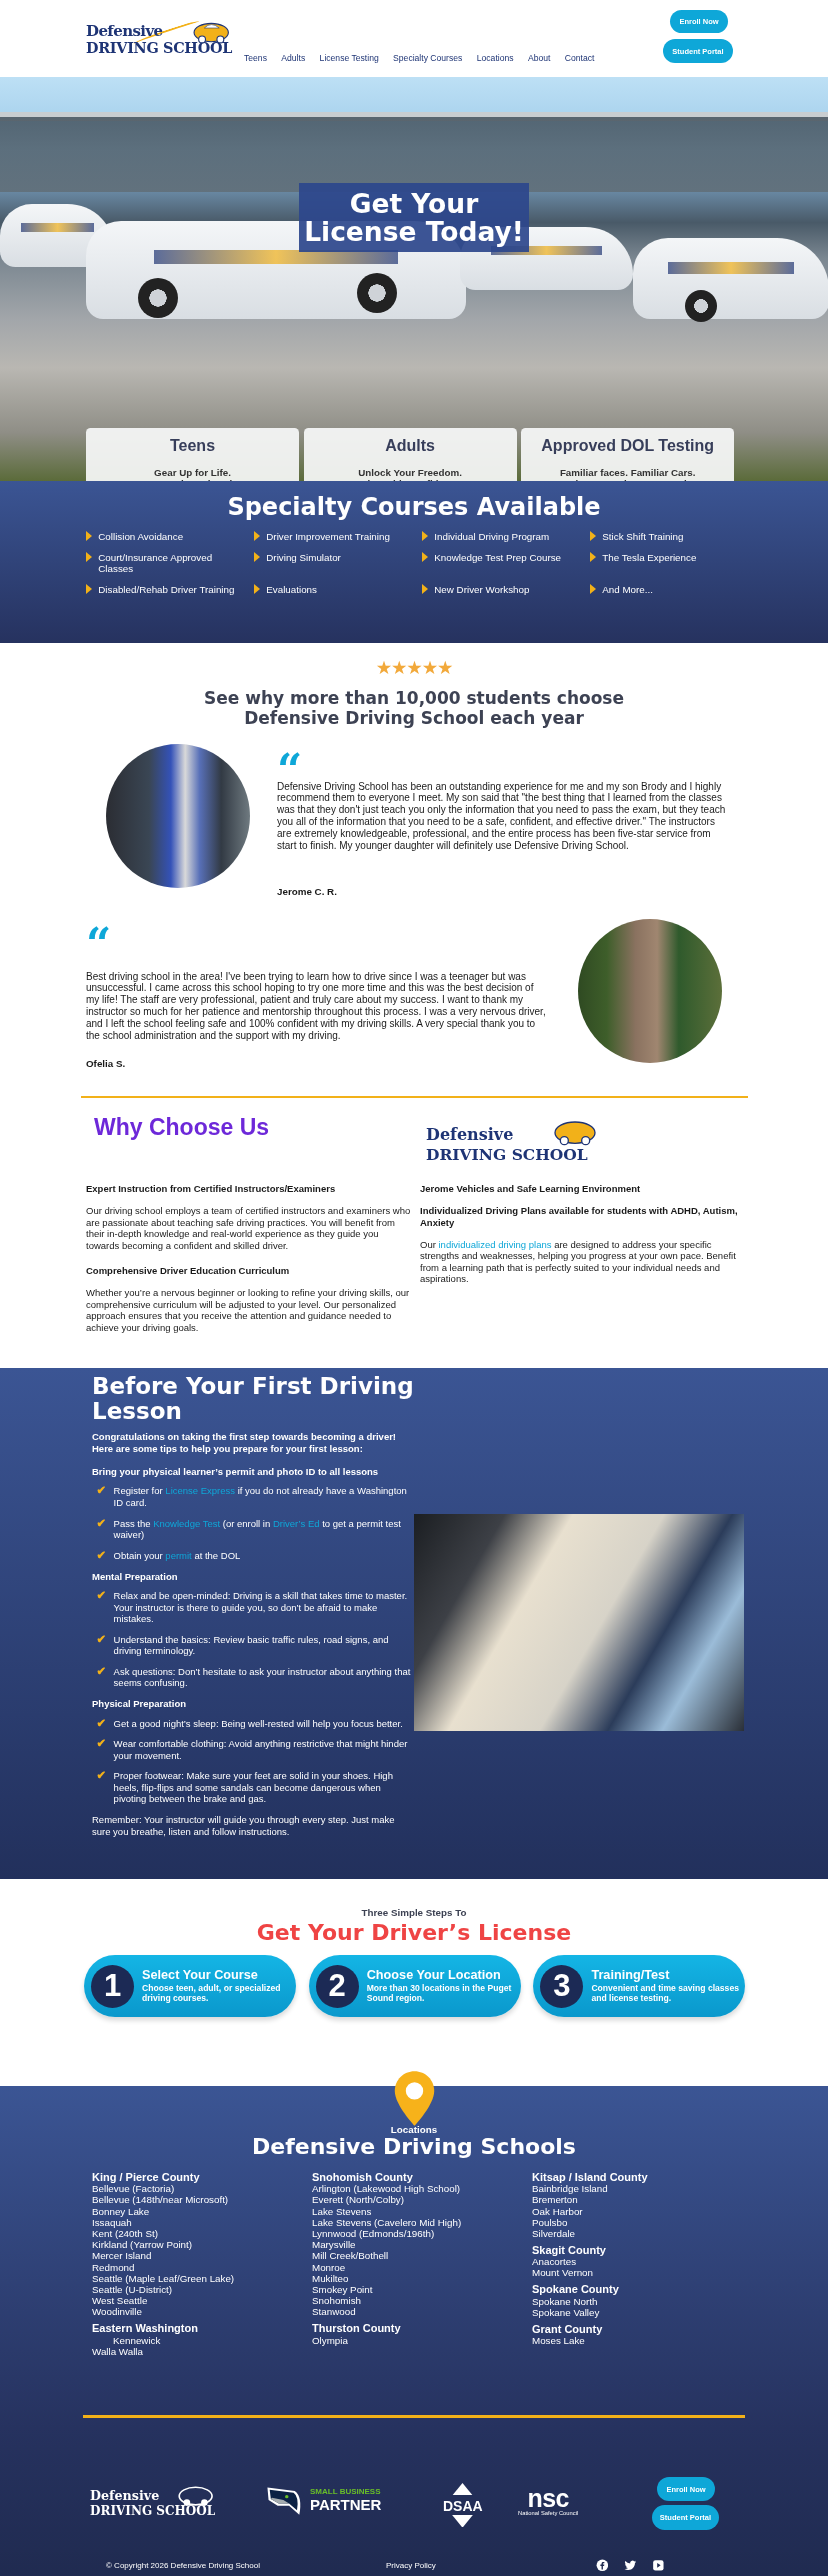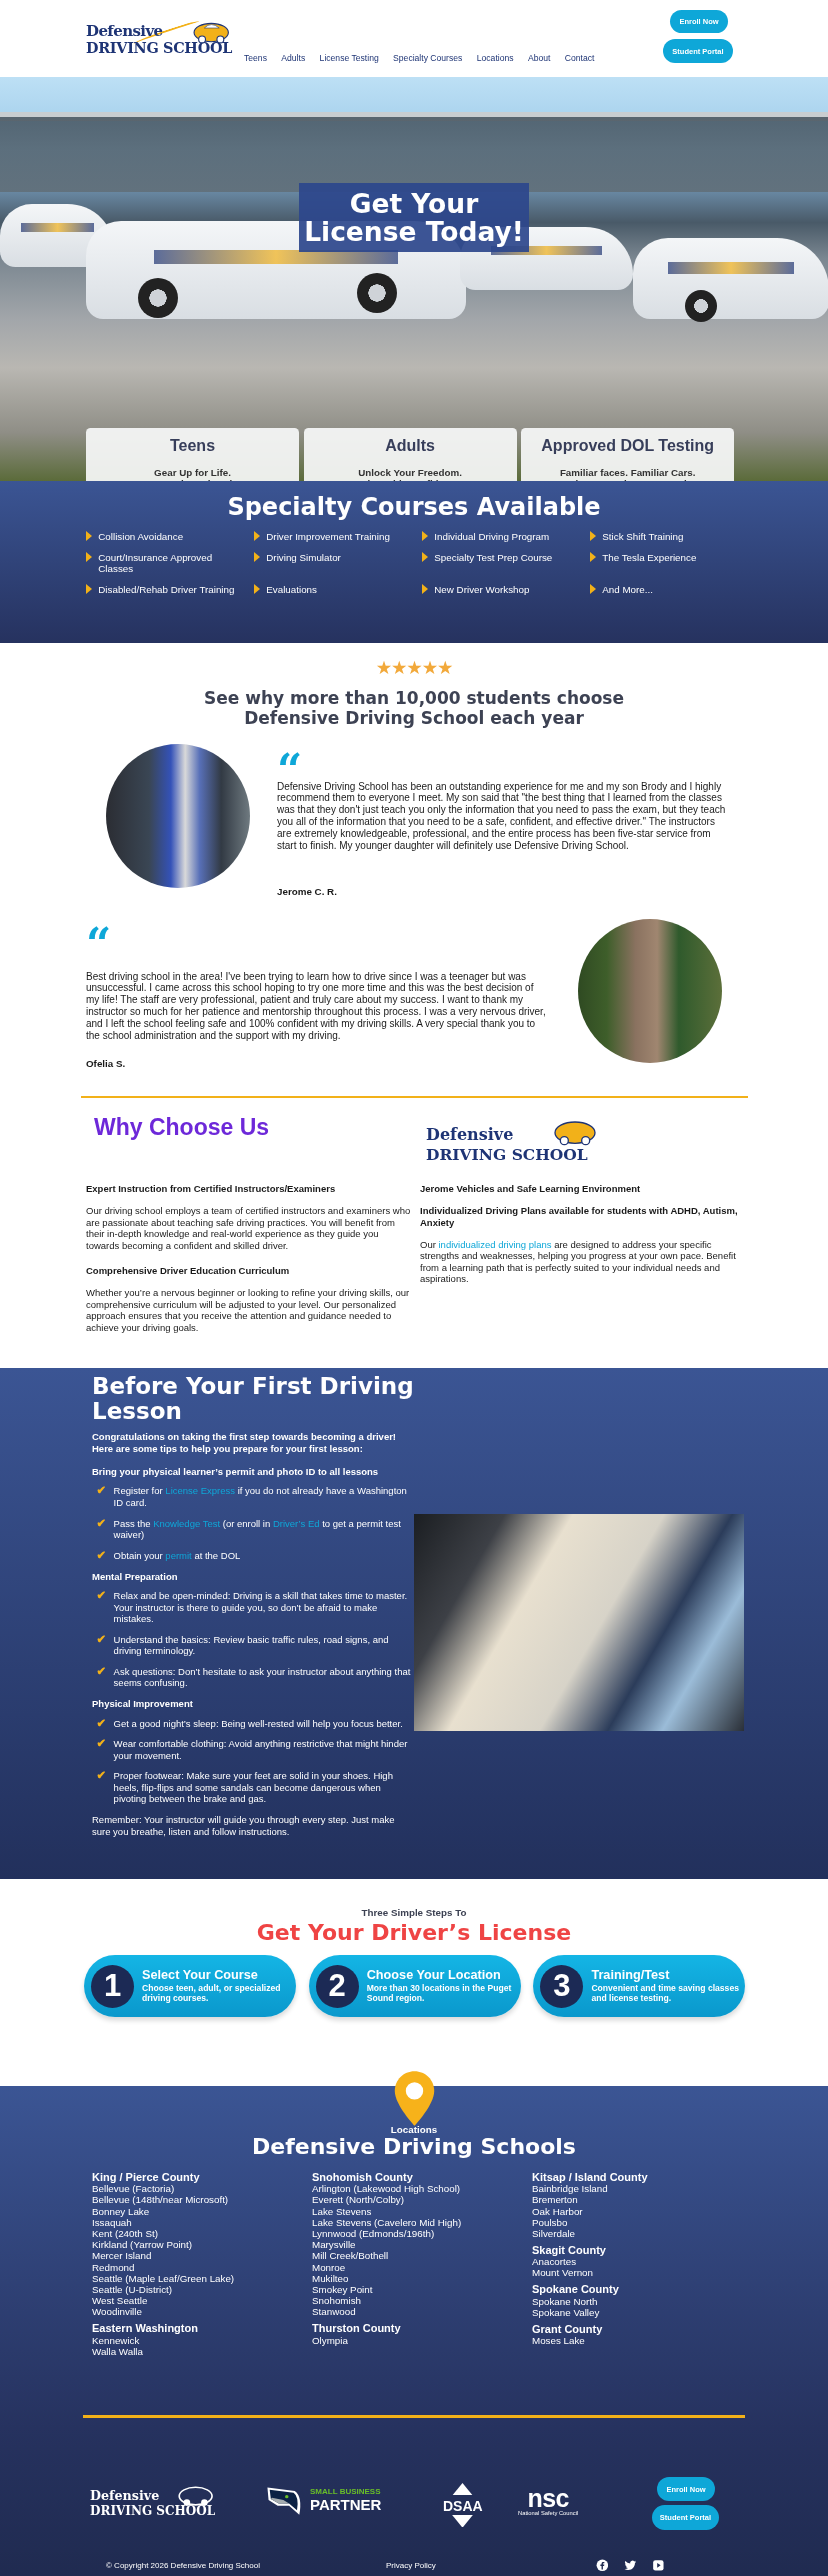--- a/index.html
+++ b/index.html
@@ -195,21 +195,21 @@
     <div class="spec-item">
         <span class="tri"></span>
         <span>Evaluations</span>
       </div>
     <div class="spec-item">
         <span class="tri"></span>
         <span>Individual Driving Program</span>
       </div>
     <div class="spec-item">
         <span class="tri"></span>
-        <span>Specialty Test Prep Course</span>
+        <span>Knowledge Test Prep Course</span>
       </div>
     <div class="spec-item">
         <span class="tri"></span>
         <span>New Driver Workshop</span>
       </div>
     <div class="spec-item">
         <span class="tri"></span>
         <span>Stick Shift Training</span>
       </div>
     <div class="spec-item">
@@ -295,21 +295,21 @@
         </li>
       <li>
           <span class="chk">✔</span>
           <span>Understand the basics: Review basic traffic rules, road signs, and driving terminology.</span>
         </li>
       <li>
           <span class="chk">✔</span>
           <span>Ask questions: Don’t hesitate to ask your instructor about anything that seems confusing.</span>
         </li>
     </ul>
-    <h5>Physical Improvement</h5>
+    <h5>Physical Preparation</h5>
     <ul>
       <li>
           <span class="chk">✔</span>
           <span>Get a good night’s sleep: Being well-rested will help you focus better.</span>
         </li>
       <li>
           <span class="chk">✔</span>
           <span>Wear comfortable clothing: Avoid anything restrictive that might hinder your movement.</span>
         </li>
       <li>
@@ -366,21 +366,21 @@
         <a style="display: block;">Issaquah</a>
         <a style="display: block;">Kent (240th St)</a>
         <a style="display: block;">Kirkland (Yarrow Point)</a>
         <a style="display: block;">Mercer Island</a>
         <a style="display: block;">Redmond</a>
         <a style="display: block;">Seattle (Maple Leaf/Green Lake)</a>
         <a style="display: block;">Seattle (U-District)</a>
         <a style="display: block;">West Seattle</a>
         <a style="display: block;">Woodinville</a>
         <h4>Eastern Washington</h4>
-        <a style="display: block;">Kennewick</a>
+        <a style="display: block; margin-left: 21px;">Kennewick</a>
         <a style="display: block;">Walla Walla</a>
       </div>
       <div class="loc-col">
         <h4>Snohomish County</h4>
         <a style="display: block;">Arlington (Lakewood High School)</a>
         <a style="display: block;">Everett (North/Colby)</a>
         <a style="display: block;">Lake Stevens</a>
         <a style="display: block;">Lake Stevens (Cavelero Mid High)</a>
         <a style="display: block;">Lynnwood (Edmonds/196th)</a>
         <a style="display: block;">Marysville</a>

